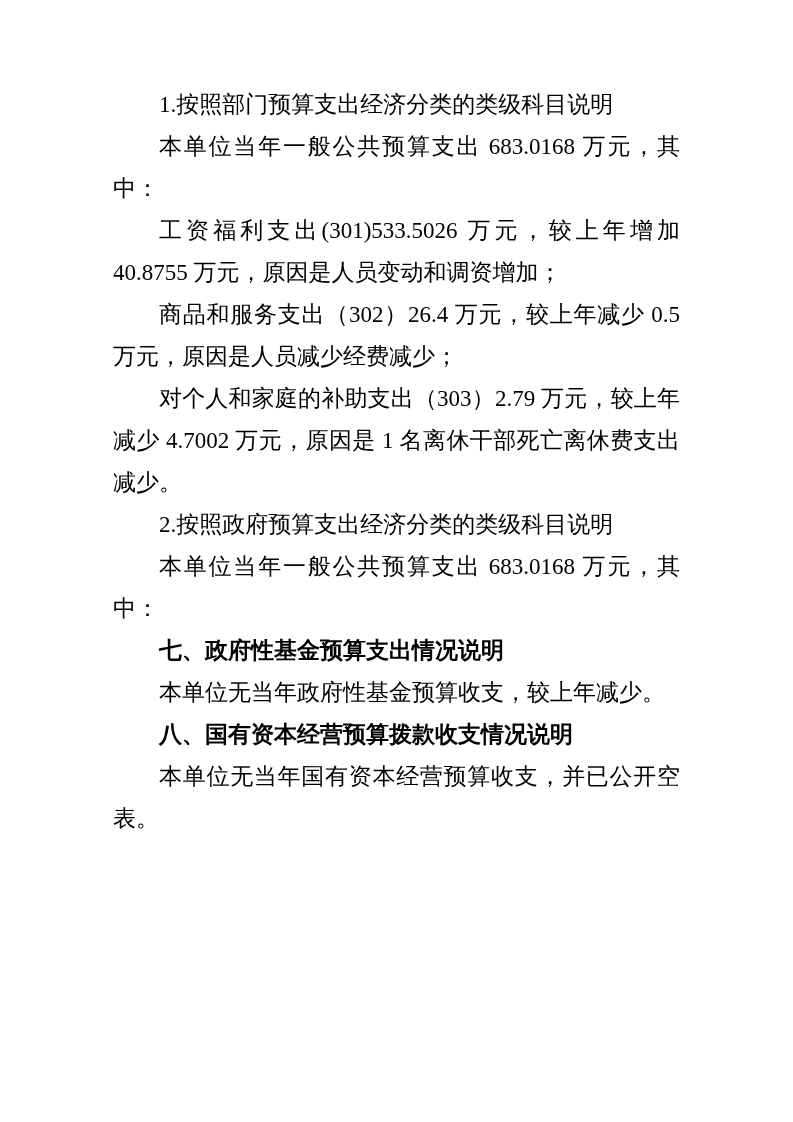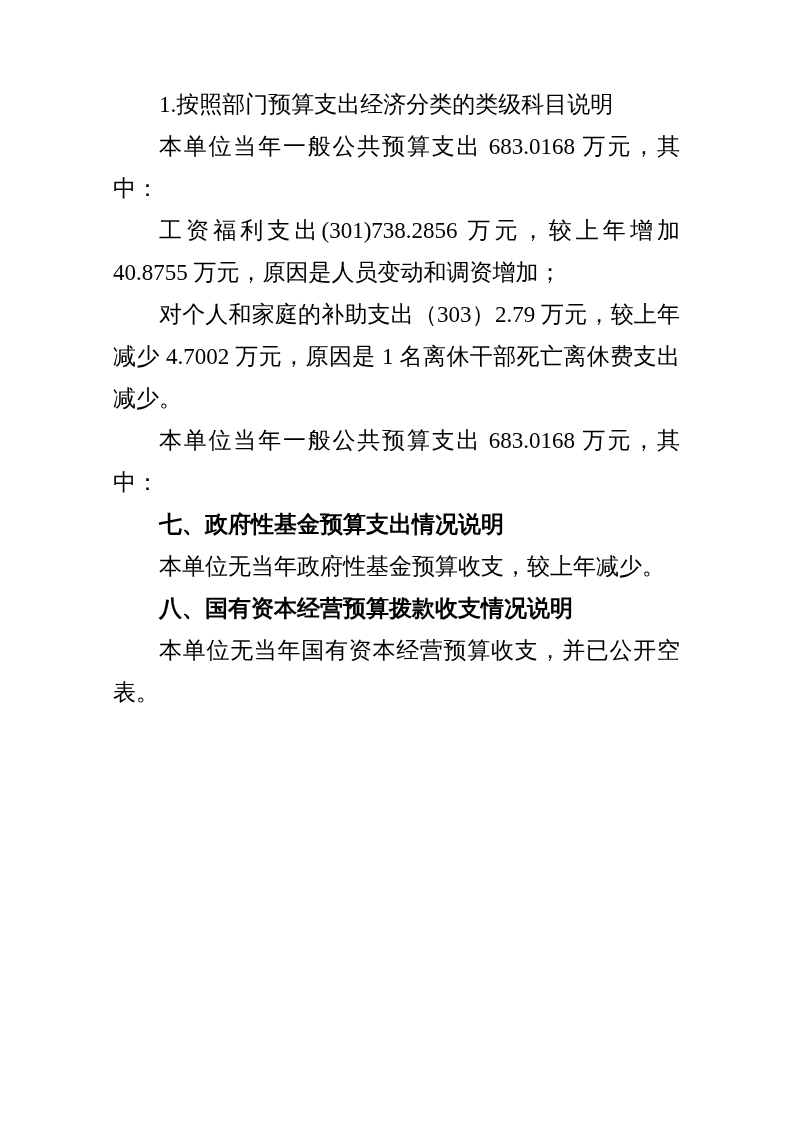--- a/index.html
+++ b/index.html
@@ -36,22 +36,24 @@
     text-indent: 2em;
   }
 </style>
 </head>
 <body>
 
 <div class="page">
   <div class="doc-body">
     <p class="body-para">1.按照部门预算支出经济分类的类级科目说明</p>
     <p class="body-para">本单位当年一般公共预算支出 683.0168 万元，其中：</p>
-    <p class="body-para">工资福利支出(301)738.2856 万元，较上年增加 40.8755 万元，原因是人员变动和调资增加；</p>
+    <p class="body-para">工资福利支出(301)533.5026 万元，较上年增加 40.8755 万元，原因是人员变动和调资增加；</p>
+    <p class="body-para">商品和服务支出（302）26.4 万元，较上年减少 0.5 万元，原因是人员减少经费减少；</p>
     <p class="body-para">对个人和家庭的补助支出（303）2.79 万元，较上年减少 4.7002 万元，原因是 1 名离休干部死亡离休费支出减少。</p>
+    <p class="body-para">2.按照政府预算支出经济分类的类级科目说明</p>
     <p class="body-para">本单位当年一般公共预算支出 683.0168 万元，其中：</p>
     <p class="heading-para">七、政府性基金预算支出情况说明</p>
     <p class="body-para">本单位无当年政府性基金预算收支，较上年减少。</p>
     <p class="heading-para">八、国有资本经营预算拨款收支情况说明</p>
     <p class="body-para">本单位无当年国有资本经营预算收支，并已公开空表。</p>
 
   </div>
 </div>
 
 </body></html>

